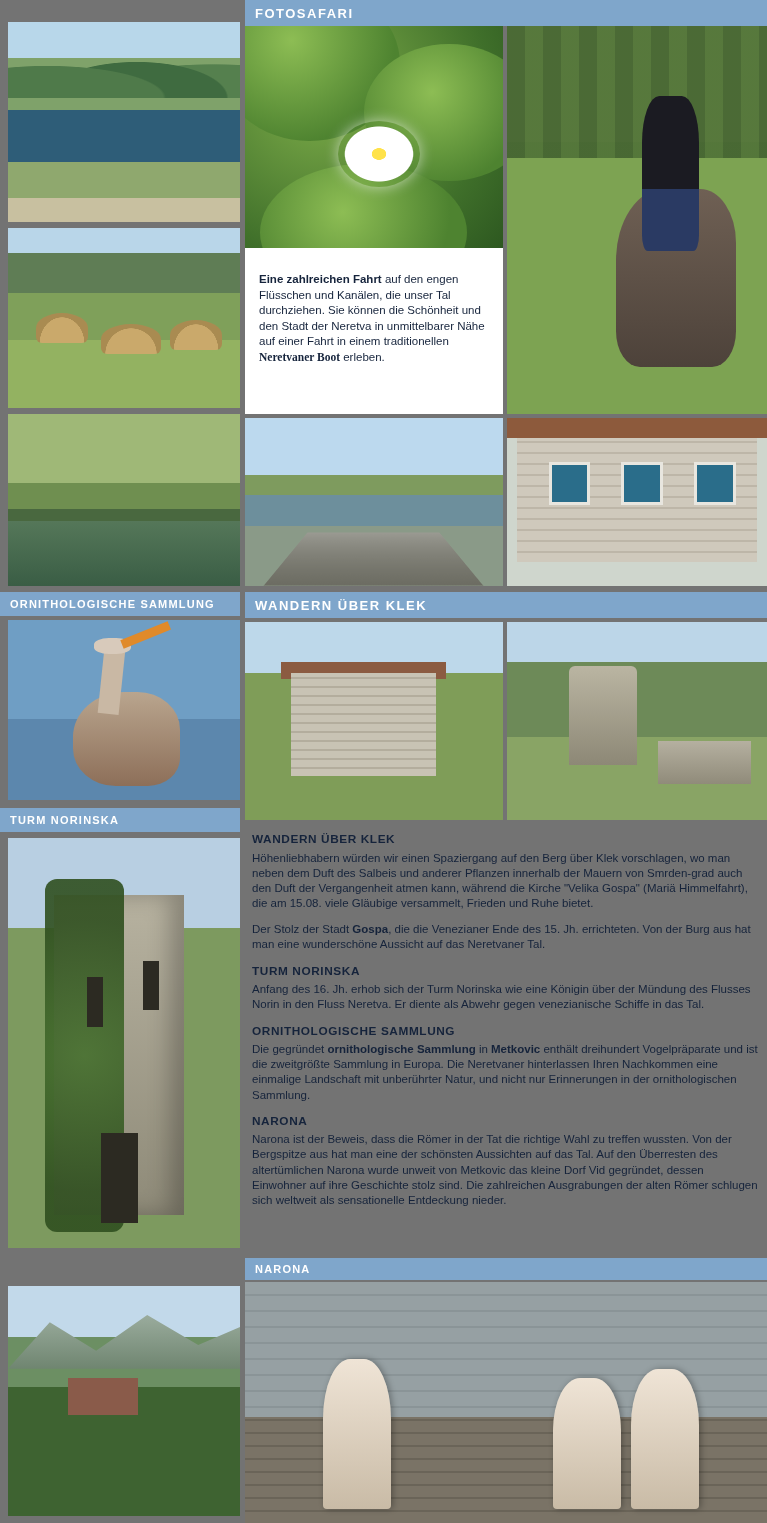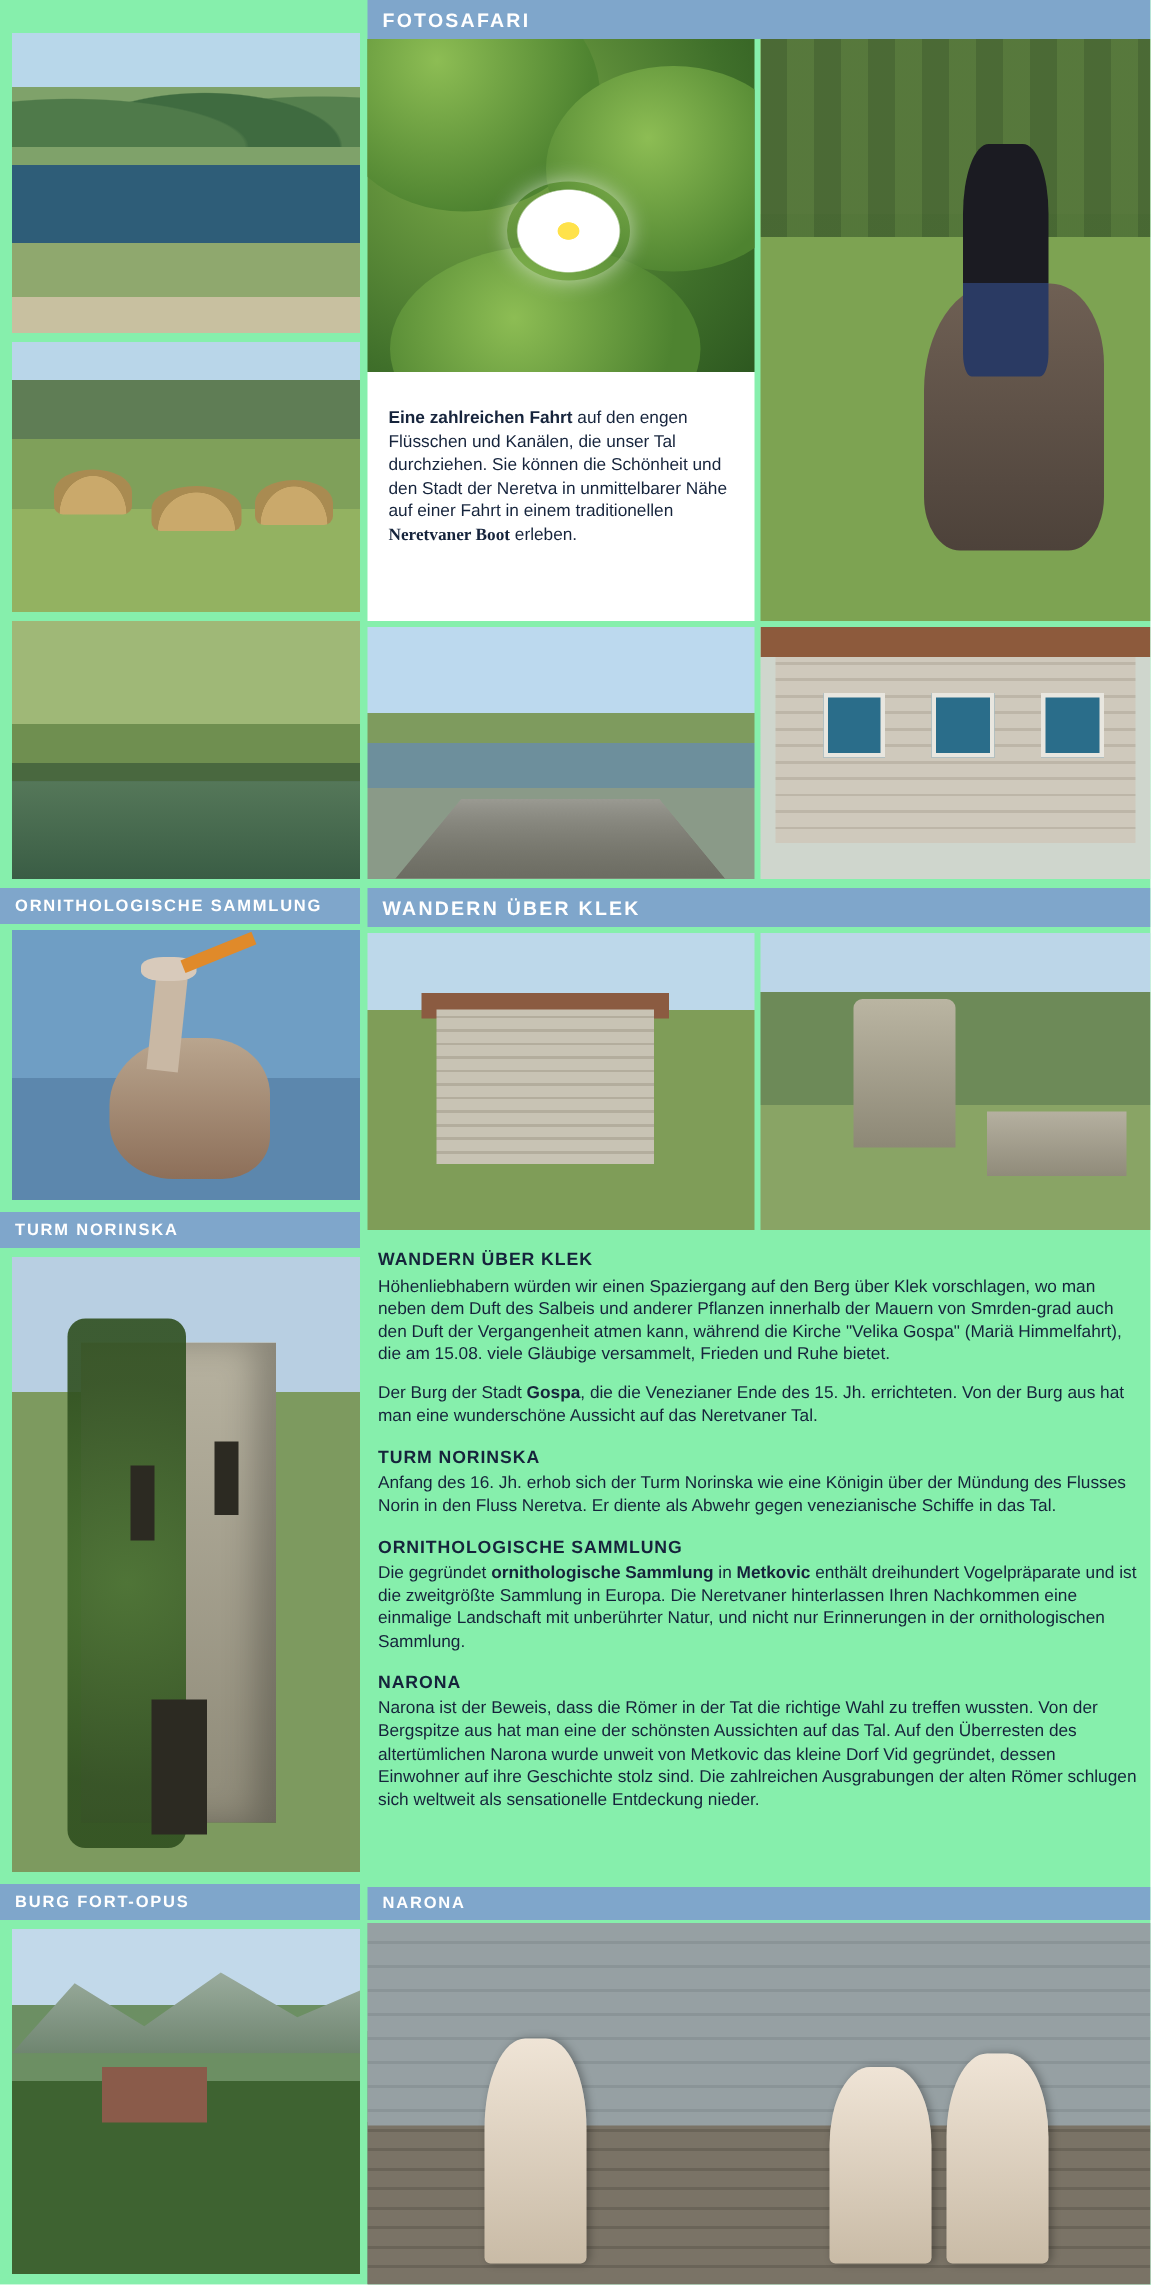--- a/index.html
+++ b/index.html
@@ -10,21 +10,21 @@
   body {
     width: 767px; height: 1523px;
     font-family: "Liberation Sans", sans-serif;
     font-size: 12px;
     color: #1b2a44;
     overflow: hidden;
   }
   .page {
     position: relative;
     width: 767px; height: 1523px;
-    background: #86efac;
+    background: #737373;
   }
   
   .band {
     position: absolute;
     background: #7fa6cb;
     color: #ffffff;
     font-weight: bold;
     letter-spacing: 1.5px;
     font-size: 13px;
     display: flex;
@@ -246,33 +246,32 @@
   <div class="band small" style="left:0px; top:808px; width:240px; height:24px;">TURM NORINSKA</div>
 
   <div class="photo" id="ph-norinska" style="left:8px; top:838px; width:232px; height:410px;">
     <div class="tower"></div>
     <div class="ivy"></div>
     <div class="slit" style="left:34%; top:34%;"></div>
     <div class="slit" style="left:58%; top:30%;"></div>
     <div class="door"></div>
   </div>
 
-  <div class="band small" style="left:0px; top:1256px; width:240px; height:24px;">BURG FORT-OPUS</div>
 
   <div class="photo" id="ph-fort" style="left:8px; top:1286px; width:232px; height:230px;">
     <div class="mount"></div>
       <div class="castle"></div>
   </div>
 
   <div class="bodytext" style="left:252px; top:832px; width:508px;">
 
     <h4>WANDERN ÜBER KLEK</h4>
     <p>Höhenliebhabern würden wir einen Spaziergang auf den Berg über Klek vorschlagen, wo man neben dem Duft des Salbeis und anderer Pflanzen innerhalb der Mauern von Smrden-grad auch den Duft der Vergangenheit atmen kann, während die Kirche "Velika Gospa" (Mariä Himmelfahrt), die am 15.08. viele Gläubige versammelt, Frieden und Ruhe bietet.</p>
 
-    <p><span>Der Burg der Stadt </span><b>Gospa</b><span>, die die Venezianer Ende des 15. Jh. errichteten. Von der Burg aus hat man eine wunderschöne Aussicht auf das Neretvaner Tal.</span></p>
+    <p><span>Der Stolz der Stadt </span><b>Gospa</b><span>, die die Venezianer Ende des 15. Jh. errichteten. Von der Burg aus hat man eine wunderschöne Aussicht auf das Neretvaner Tal.</span></p>
 
     <h4>TURM NORINSKA</h4>
     <p>Anfang des 16. Jh. erhob sich der Turm Norinska wie eine Königin über der Mündung des Flusses Norin in den Fluss Neretva. Er diente als Abwehr gegen venezianische Schiffe in das Tal.</p>
 
     <h4>ORNITHOLOGISCHE SAMMLUNG</h4>
     <p><span>Die gegründet </span><b>ornithologische Sammlung</b><span> in </span><b>Metkovic</b><span> enthält dreihundert Vogelpräparate und ist die zweitgrößte Sammlung in Europa. Die Neretvaner hinterlassen Ihren Nachkommen eine einmalige Landschaft mit unberührter Natur, und nicht nur Erinnerungen in der ornithologischen Sammlung.</span></p>
 
     <h4>NARONA</h4>
     <p>Narona ist der Beweis, dass die Römer in der Tat die richtige Wahl zu treffen wussten. Von der Bergspitze aus hat man eine der schönsten Aussichten auf das Tal. Auf den Überresten des altertümlichen Narona wurde unweit von Metkovic das kleine Dorf Vid gegründet, dessen Einwohner auf ihre Geschichte stolz sind. Die zahlreichen Ausgrabungen der alten Römer schlugen sich weltweit als sensationelle Entdeckung nieder.</p>
   </div>

